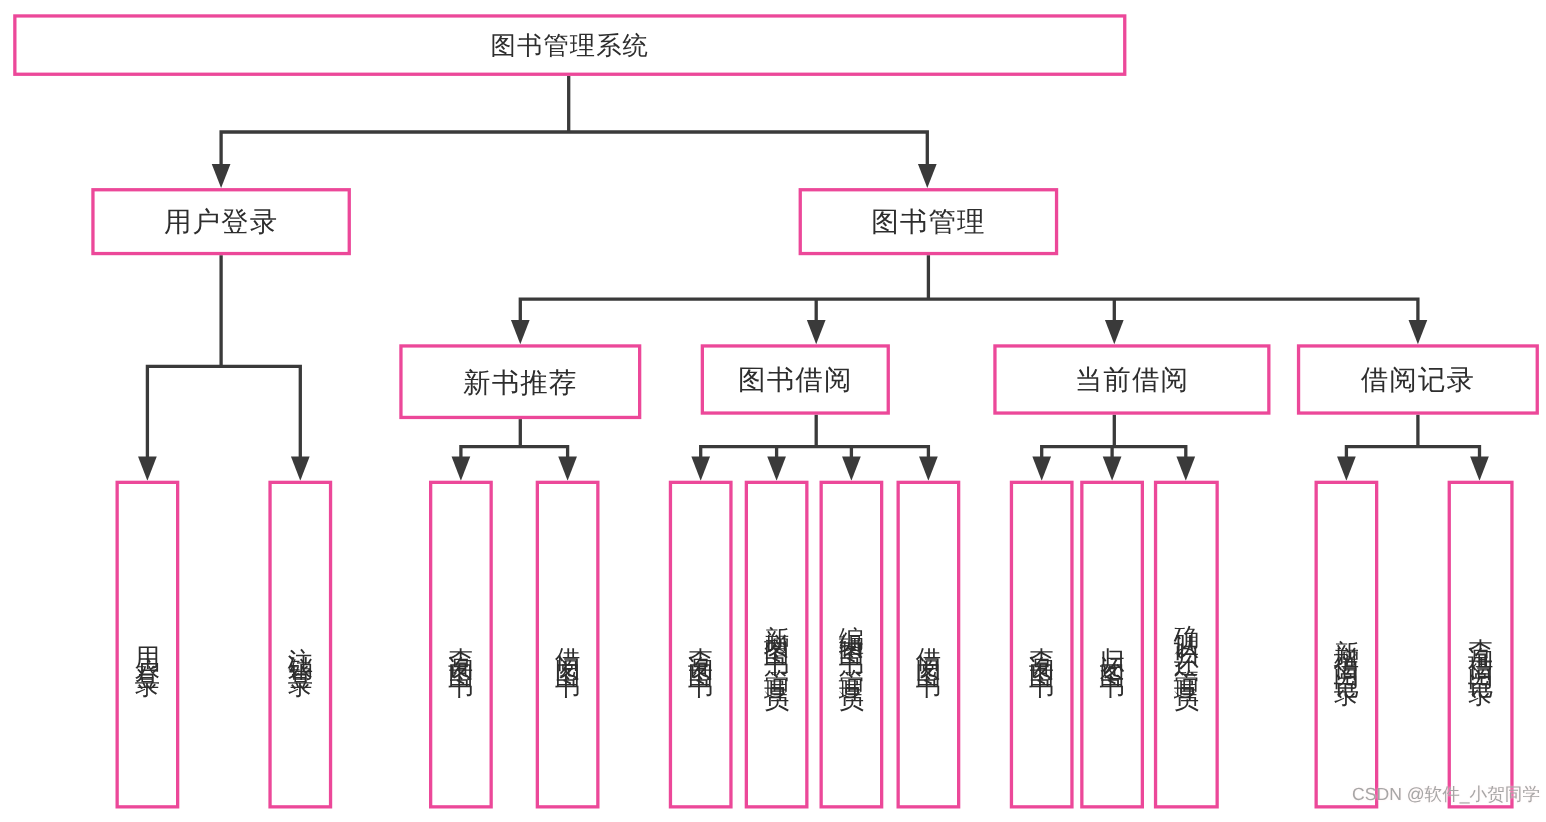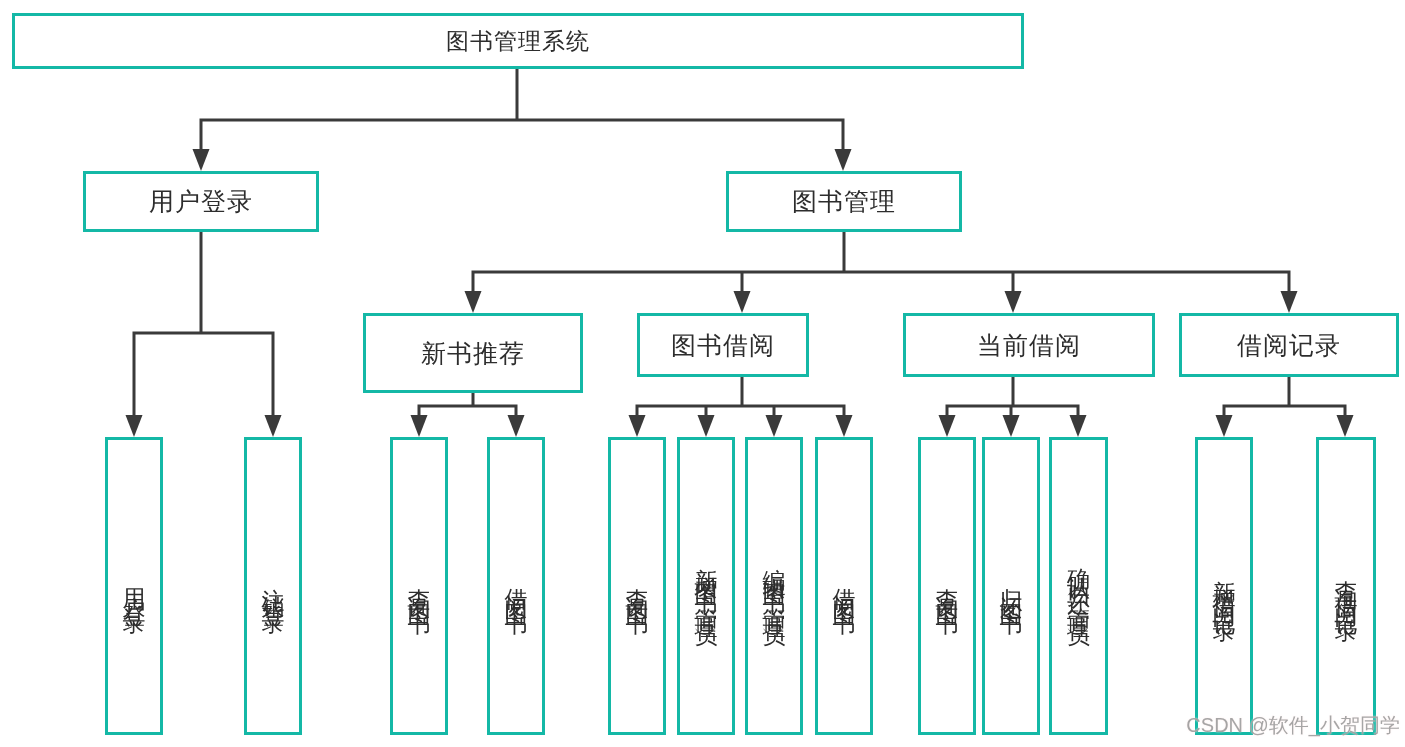--- a/index.html
+++ b/index.html
@@ -20,21 +20,21 @@
   #connectors path {
     stroke: #3a3a3a;
     stroke-width: 3;
     fill: none;
     stroke-linecap: square;
   }
   #connectors polygon { fill: #3a3a3a; }
   .box {
     position: absolute;
     box-sizing: border-box;
-    border: 3px solid #14b8a6;
+    border: 3px solid #ec4899;
     background: #ffffff;
     display: flex;
     align-items: center;
     justify-content: center;
     color: #2d2d2d;
     z-index: 2;
   }
   .h-label { font-size: 25px; letter-spacing: 1px; }
   .root-label { font-size: 23px; letter-spacing: 1px; }
   .leaf {
@@ -50,21 +50,21 @@
     color: #2d2d2d;
     white-space: nowrap;
   }
   #watermark {
     position: absolute;
     left: 1180px;
     top: 712px;
     width: 220px;
     height: 28px;
     z-index: 3;
-    font-size: 20px;
+    font-size: 16px;
     color: rgba(158, 158, 158, 0.92);
     text-shadow: 0 0 2px rgba(255, 235, 235, 0.9);
     white-space: nowrap;
     text-align: right;
   }
 </style>
 </head>
 <body>
 
 <div id="canvas">
@@ -110,21 +110,21 @@
       <polygon points="1215.5,415 1232.5,415 1224,437"></polygon>
       <polygon points="1336.5,415 1353.5,415 1345,437"></polygon>
     </g>
   </svg>
 
   <div class="box root-label" style="left:12px; top:13px; width:1012px; height:56px;">图书管理系统</div>
 
   <div class="box h-label" style="left:83px; top:171px; width:236px; height:61px;">用户登录</div>
   <div class="box h-label" style="left:726px; top:171px; width:236px; height:61px;">图书管理</div>
 
-  <div class="box h-label" style="left:363px; top:313px; width:220px; height:80px;">新书推荐</div>
+  <div class="box h-label" style="left:363px; top:313px; width:220px; height:68px;">新书推荐</div>
   <div class="box h-label" style="left:637px; top:313px; width:172px; height:64px;">图书借阅</div>
   <div class="box h-label" style="left:903px; top:313px; width:252px; height:64px;">当前借阅</div>
   <div class="box h-label" style="left:1179px; top:313px; width:220px; height:64px;">借阅记录</div>
 
   <div class="box leaf" style="left:105px; top:437px;">
     <span>用户登录</span>
   </div>
   <div class="box leaf" style="left:244px; top:437px;">
     <span>注销登录</span>
   </div>

